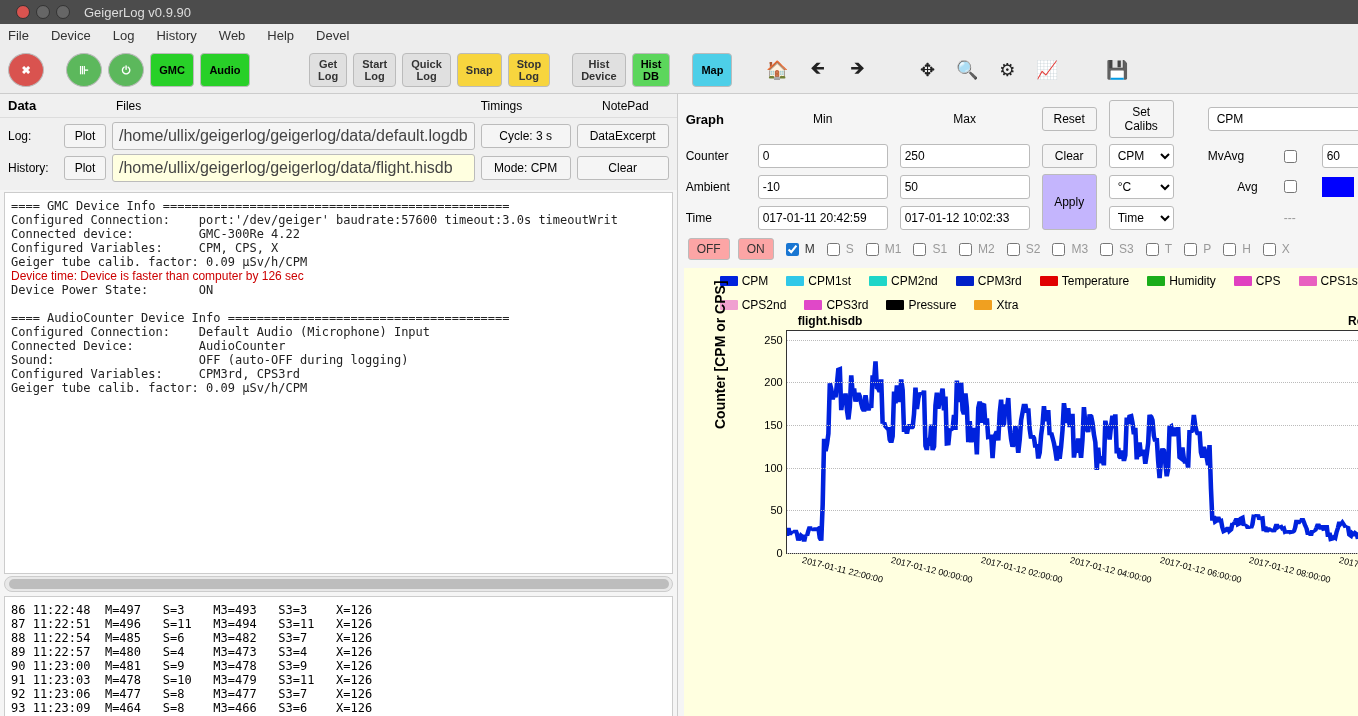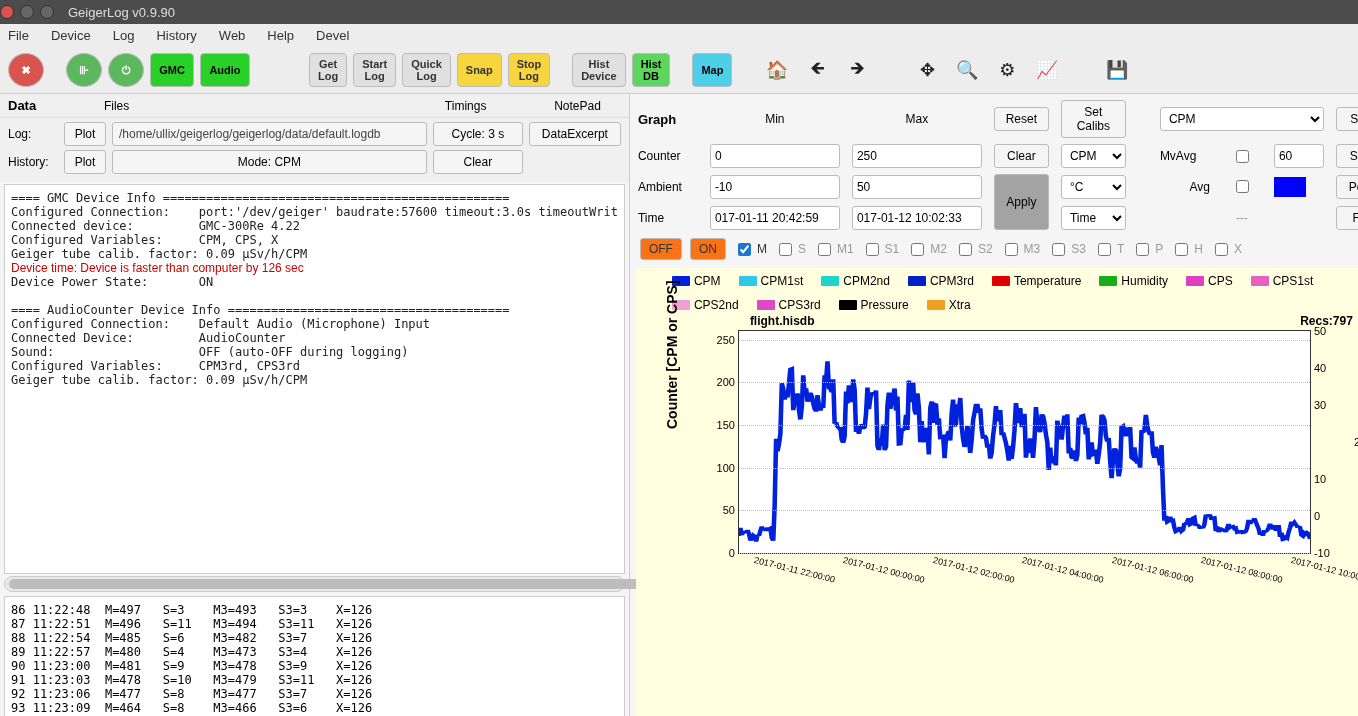--- a/index.html
+++ b/index.html
@@ -1,17 +1,17 @@
 <!DOCTYPE html>
 <html><head>
 <meta charset="utf-8">
 <style>
 * { box-sizing: border-box; font-family: Arial, sans-serif; }
 body { margin: 0; background: #f5f5f5; font-size: 12px; }
-.titlebar { background: #4c4c4c; color: #ddd; height: 24px; display: flex; align-items: center; padding: 0 0; gap: 6px; }
+.titlebar { background: #4c4c4c; color: #ddd; height: 24px; display: flex; align-items: center; padding: 0 16px; gap: 6px; }
 .titlebar .wbtn { width: 14px; height: 14px; border-radius: 50%; background: #666; border: 1px solid #333; }
 .titlebar .wbtn.close { background: #d9534f; }
 .titlebar-title { margin-left: 8px; font-size: 13px; }
 .menubar { background: #ededed; padding: 4px 8px; display: flex; gap: 22px; font-size: 13px; color: #333; }
 .menubar span { cursor: default; }
 .toolbar { background: #ededed; padding: 6px 8px; display: flex; align-items: center; gap: 6px; border-bottom: 1px solid #ccc; }
 .tbtn { display: inline-flex; align-items: center; justify-content: center; height: 34px; border-radius: 4px; border: 1px solid #bbb; padding: 0 8px; font-size: 11px; font-weight: bold; text-align: center; background: #f5f5f5; line-height: 1.1; cursor: pointer; }
 .tbtn.round { width: 36px; border-radius: 50%; padding:0; }
 .tbtn.red   { background: #d9534f; color: #fff; }
 .tbtn.green { background: #5cb85c; color: #fff; }
@@ -26,36 +26,36 @@
 .navicon { width:22px; height:22px; display:flex; align-items:center; justify-content:center; font-size:18px; color:#222; cursor:pointer; }
 .main { display: flex; height: 656px; }
 .left { width: 692px; display: flex; flex-direction: column; border-right: 1px solid #ccc; }
 .right { flex: 1; display: flex; flex-direction: column; padding: 4px 4px 4px 4px; background:#f5f5f5;}
 .panel-header { display: flex; align-items: center; padding: 4px 8px; background: #f0f0f0; border-bottom:1px solid #ddd;}
 .panel-header .lbl { font-weight: bold; font-size: 13px; }
 .file-rows { padding: 4px 8px; background:#f0f0f0;}
 .file-row { display: grid; grid-template-columns: 50px 42px 1fr 90px 92px; gap: 6px; align-items: center; margin-bottom: 4px; }
 .file-row .lab { font-size: 12px; }
 .btn { background: #f5f5f5; border: 1px solid #bbb; border-radius: 3px; padding: 4px 8px; font-size: 12px; cursor: pointer; text-align:center; }
-.input { background: #f5f5f5; border: 1px solid #bbb; border-radius: 3px; padding: 4px 6px; font-size: 12px; color:#444;}
+.input { background: #f5f5f5; border: 1px solid #bbb; border-radius: 3px; padding: 4px 6px; font-size: 16px; color:#444;}
 .input.hist { background: #ffffe0; }
 .log-text { flex: 1; background: #fff; margin: 2px 4px; border: 1px solid #ccc; padding: 6px; font-family: "DejaVu Sans Mono", monospace; font-size: 12px; color: #222; overflow: hidden; white-space: pre; min-height:284px;}
 .log-text .red { color: #c00; }
 .hscroll { height:16px; margin:0 4px 2px 4px; background:#e8e8e8; border:1px solid #ccc; border-radius:8px; position:relative;}
 .hscroll::after{content:"";position:absolute;left:4px;top:2px;height:10px;width:660px;background:#bdbdbd;border-radius:6px;}
 .log-data { background:#fff; margin:2px 4px 4px 4px; border:1px solid #ccc; padding:6px; font-family:"DejaVu Sans Mono", monospace; font-size:12px; white-space:pre; height:150px; overflow:hidden;}
 .graph-ctrl { display:grid; grid-template-columns:60px 130px 130px 55px 65px 10px 50px 40px 50px 55px; gap:12px; align-items:center; padding:2px 4px; row-gap:6px;}
 .graph-ctrl .hdr{font-weight:bold;font-size:13px;}
 .graph-ctrl .clab{text-align:center; font-size:12px;}
 .graph-ctrl .lab{font-size:12px;}
 .sel{background:#fff;border:1px solid #bbb;border-radius:3px;padding:3px 4px;font-size:12px;}
 .txtin{background:#fff;border:1px solid #bbb;border-radius:3px;padding:4px 4px;font-size:12px;}
-.btn.apply{background:#a3a3a3;color:#000;height:56px; display:flex;align-items:center;justify-content:center;}
+.btn.apply{background:#c4b5fd;color:#000;height:56px; display:flex;align-items:center;justify-content:center;}
 .cbrow{background:#f5f5f5;padding:6px 6px;display:flex;align-items:center;gap:8px;font-size:12px;color:#333;}
-.cbrow .off,.cbrow .on{border:1px solid #bbb;padding:3px 8px;border-radius:3px;background:#f97316;}
+.cbrow .off,.cbrow .on{border:1px solid #bbb;padding:3px 8px;border-radius:3px;background:#fca5a5;}
 .cbrow .cb{display:flex;align-items:center;gap:3px;color:#999;}
 .cbrow .cb input{accent-color:#1976d2;}
 .chart-area{background:#ffffe0;flex:1;margin:2px;position:relative;padding:6px 6px 4px 6px;}
 .legend{display:flex;flex-wrap:wrap;gap:10px 18px;font-size:12px;padding:0 10px 4px 30px;}
 .legend .li{display:flex;align-items:center;gap:4px;}
 .legend .sw{width:18px;height:10px;border-radius:1px;}
 .plot-wrap{position:relative;height:286px;margin-left:34px;margin-right:34px;}
 .plot-title{position:absolute;top:-2px;left:74px;font-size:12px;font-weight:bold;}
 .plot-recs{position:absolute;top:-2px;right:0;font-size:12px;font-weight:bold;}
 .plot{position:absolute;left:62px;right:42px;top:14px;bottom:48px;background:#fff;border:1px solid #333;}
@@ -143,20 +143,21 @@
       <div class="file-row">
         <span class="lab">Log:</span>
         <span class="btn">Plot</span>
         <span class="input">/home/ullix/geigerlog/geigerlog/data/default.logdb</span>
         <span class="btn">Cycle: 3 s</span>
         <span class="btn">DataExcerpt</span>
       </div>
       <div class="file-row">
         <span class="lab">History:</span>
         <span class="btn">Plot</span>
+        <span class="input hist">/home/ullix/geigerlog/geigerlog/data/flight.hisdb</span>
         <span class="btn">Mode: CPM</span>
         <span class="btn">Clear</span>
       </div>
     </div>
     <div class="log-text" id="logtext">==== GMC Device Info ================================================
 Configured Connection:    port:'/dev/geiger' baudrate:57600 timeout:3.0s timeoutWrit
 Connected device:         GMC-300Re 4.22
 Configured Variables:     CPM, CPS, X
 Geiger tube calib. factor: 0.09 µSv/h/CPM
 <span class="red">Device time: Device is faster than computer by 126 sec</span>

